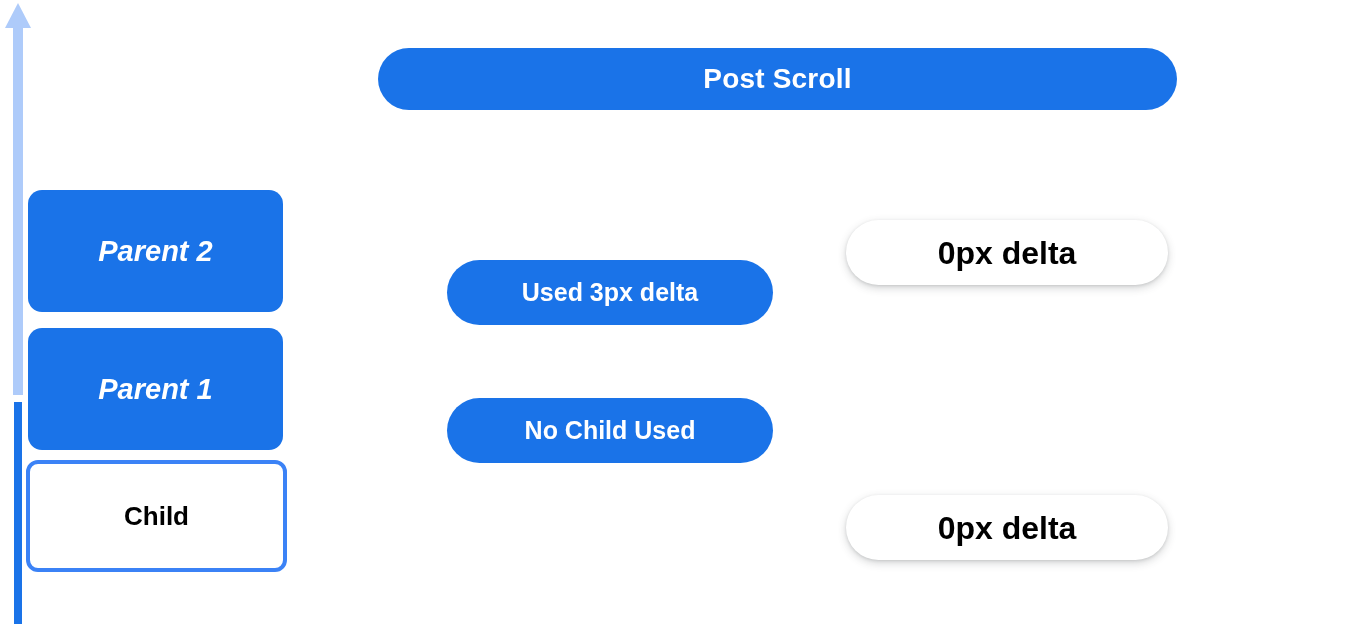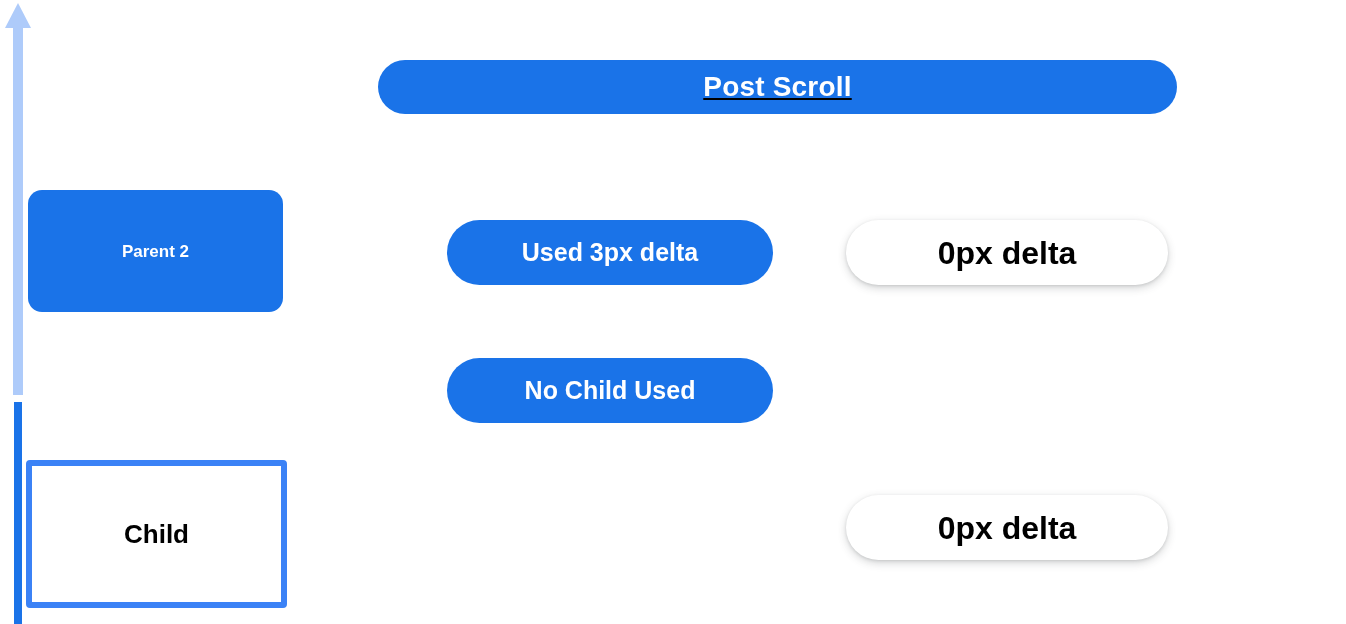--- a/index.html
+++ b/index.html
@@ -17,29 +17,28 @@
     width: 1346px;
     height: 624px;
     background: #ffffff;
     overflow: hidden;
   }
 
   
   .header-bar {
     position: absolute;
     left: 378px;
-    top: 60px;
+    top: 48px;
     width: 799px;
-    height: 54px;
+    height: 62px;
     background: #1a73e8;
     border-radius: 32px;
     display: flex;
     align-items: center;
     justify-content: center;
-    text-decoration: underline;
   }
   .header-title {
     color: #ffffff;
     font-size: 28px;
     font-weight: bold;
     letter-spacing: 0.2px;
     line-height: 1;
   }
 
   
@@ -52,31 +51,32 @@
     display: flex;
     align-items: center;
     justify-content: center;
     box-sizing: border-box;
   }
   .stack-box.filled {
     background: #1a73e8;
   }
   .stack-box.filled .stack-label {
     color: #ffffff;
-    font-size: 17px;
+    font-size: 29px;
     font-weight: bold;
     line-height: 1;
+    font-style: italic;
   }
   .stack-box.outlined {
     left: 26px;
     width: 261px;
-    height: 148px;
+    height: 112px;
     background: #ffffff;
-    border: 6px solid #3b82f6;
-    border-radius: 4px;
+    border: 4px solid #3b82f6;
+    border-radius: 12px;
   }
   .stack-box.outlined .stack-label {
     color: #000000;
     font-size: 26px;
     font-weight: bold;
     line-height: 1;
   }
 
   #box-parent2 { top: 190px; }
   #box-parent1 { top: 328px; }
@@ -97,20 +97,21 @@
     border-radius: 33px;
     display: flex;
     align-items: center;
     justify-content: center;
     box-sizing: border-box;
   }
   .pill.blue {
     left: 447px;
     width: 326px;
     background: #1a73e8;
+    margin-top: 40px;
   }
   .pill.blue .pill-label {
     color: #ffffff;
     font-size: 25px;
     font-weight: bold;
     line-height: 1;
   }
   .pill.white {
     left: 846px;
     width: 322px;
@@ -136,20 +137,23 @@
 <div id="stage">
 
   <div class="header-bar">
     <span class="header-title">Post Scroll</span>
   </div>
 
   <div class="stack-box filled" id="box-parent2">
     <span class="stack-label">Parent 2</span>
   </div>
 
+  <div class="stack-box filled" id="box-parent1">
+    <span class="stack-label">Parent 1</span>
+  </div>
 
   <div class="stack-box outlined" id="box-child">
     <span class="stack-label">Child</span>
   </div>
 
   <div id="arrow-up-wrap">
     <svg class="arrow-svg" width="36" height="400" viewBox="0 0 36 400">
       <rect x="13" y="22" width="10" height="373" fill="#aecbfa"></rect>
       <polygon points="18,3 31,28 5,28" fill="#aecbfa"></polygon>
     </svg>

